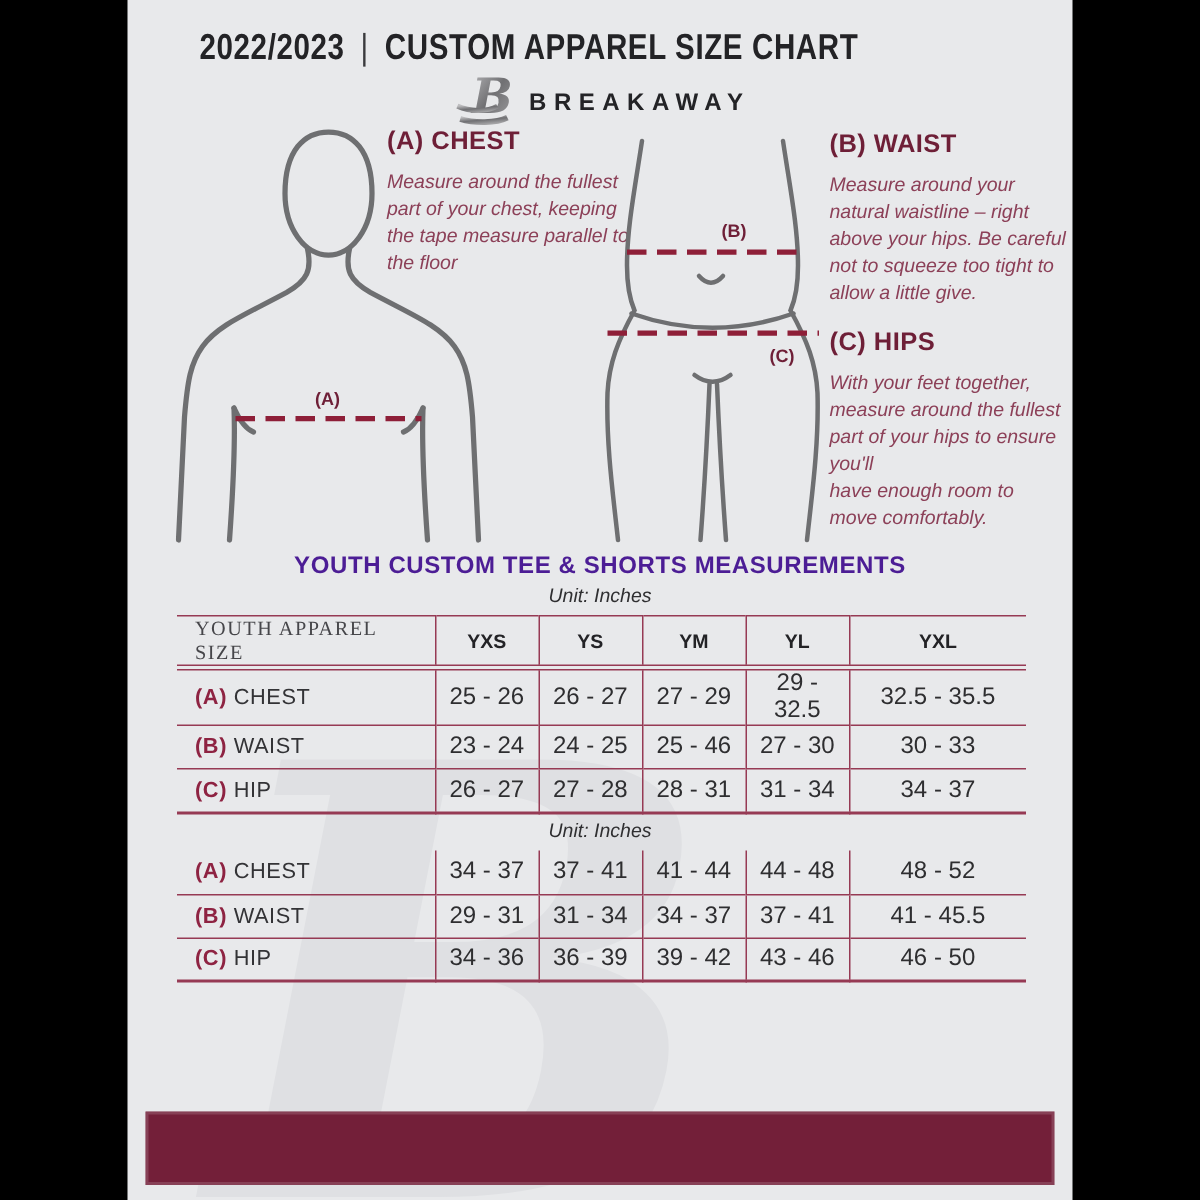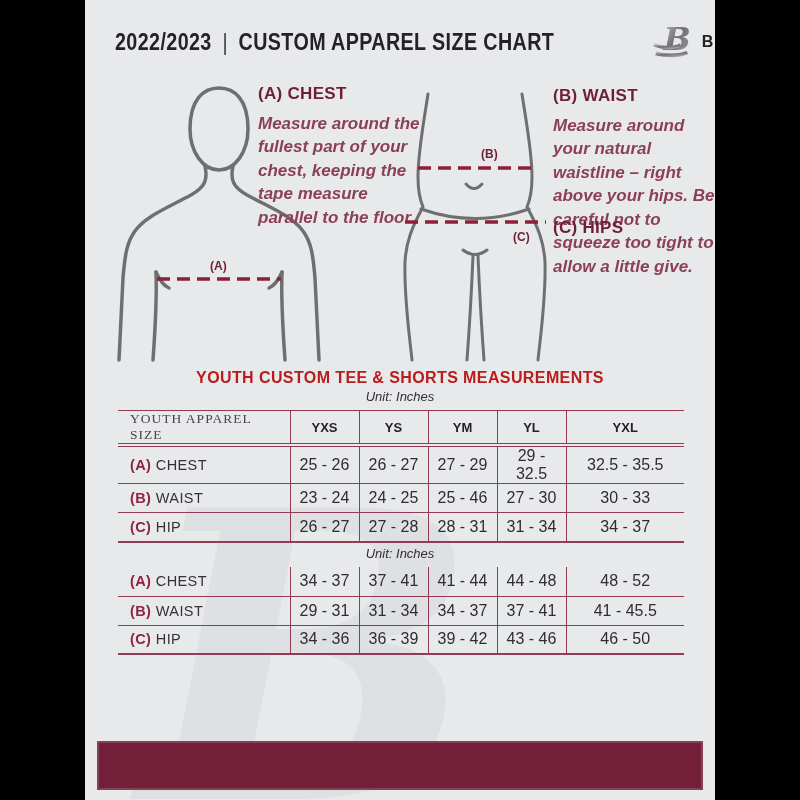--- a/index.html
+++ b/index.html
@@ -3,38 +3,38 @@
 <meta charset="utf-8">
 <style>
   * { margin:0; padding:0; box-sizing:border-box; }
   html,body { width:800px; height:800px; background:#000; font-family:"Liberation Sans", sans-serif; overflow:hidden; }
   .doc { position:absolute; left:85px; top:0; width:630px; height:800px; background:#e8e9eb; overflow:hidden; }
 
   
   .watermark { position:absolute; left:55px; top:498px; font-family:"DejaVu Serif", serif; font-weight:bold; font-style:italic; font-size:400px; line-height:0.8; color:#dfe0e3; z-index:0; user-select:none; }
 
   
-  .hdr { position:absolute; top:18px; left:30px; width:572px; height:48px; display:flex; align-items:center; justify-content:space-between; z-index:2; }
+  .hdr { position:absolute; top:18px; left:30px; width:572px; height:48px; display:flex; align-items:center; justify-content:space-between; z-index:2;flex-direction:column; }
   .hdr-title { display:flex; align-items:center; gap:13px; font-weight:800; font-size:24px; color:#232326; letter-spacing:0.5px; white-space:nowrap; transform:scaleX(0.82); transform-origin:left center; }
   .hdr-sep { font-weight:300; color:#3a3a3d; font-size:24px; }
   .hdr-brand { display:flex; align-items:center; gap:9px; }
   .brand-name { font-weight:800; font-size:16px; letter-spacing:5px; color:#232326; white-space:nowrap; }
 
   
   .figures { position:absolute; top:80px; left:0; width:630px; height:292px; z-index:1; }
   .fig { position:absolute; }
   .fig-label { font-size:12px; font-weight:bold; fill:#6e1f37; }
   .instr { position:absolute; }
   .instr h3 { font-size:17px; font-weight:800; color:#6e1f37; letter-spacing:0.3px; margin-bottom:8px; }
-  .instr p { font-size:17px; font-style:italic; font-weight:700; color:#8c4058; line-height:1.38; }
+  .instr p { font-size:13px; font-style:italic; font-weight:400; color:#8c4058; line-height:1.38; }
   .pre { white-space:pre-line; }
 
   
   .section { position:absolute; left:0; width:630px; z-index:1; }
-  .sec-title { text-align:center; font-size:16px; font-weight:700; color:#b91c1c; letter-spacing:0.4px; }
+  .sec-title { text-align:center; font-size:16px; font-weight:700; color:#4c1d95; letter-spacing:0.4px; }
   .sec-unit { text-align:center; font-size:13px; font-style:italic; color:#2f2f31; margin-top:2px; }
   table { border-collapse:collapse; table-layout:fixed; width:566px; margin:6px 0 0 33px; }
   td, th { padding:0 4px; height:29px; font-weight:400; }
   tr.head td { height:33px; }
   tr.head { border-top:1.5px solid #963a54; border-bottom:4px double #963a54; }
   tr.data { border-bottom:1.5px solid #963a54; }
   tr.data:last-child { border-bottom:2px solid #963a54; }
   td + td { border-left:1.5px solid #963a54; }
   .c0 { text-align:left; padding-left:12px; }
   .col-size-hdr { font-size:13.5px; color:#46464a; letter-spacing:1px;font-family:Liberation Serif, serif; }
@@ -119,20 +119,22 @@
       </svg>
     </div>
 
     <div class="instr" style="left:468px; top:6px; width:162px;">
       <h3>(B) WAIST</h3>
       <p>Measure around your natural waistline – right above your hips. Be careful not to squeeze too tight to allow a little give.</p>
     </div>
 
     <div class="instr" style="left:468px; top:138px; width:158px;">
       <h3>(C) HIPS</h3>
+      <p class="pre">With your feet together, measure around the fullest part of your hips to ensure you'll
+have enough room to move comfortably.</p>
     </div>
   </div>
 
   <div class="section" style="top:369px;">
     <div class="sec-title">YOUTH CUSTOM TEE &amp; SHORTS MEASUREMENTS</div>
     <div class="sec-unit">Unit: Inches</div>
     <table>
       <colgroup>
           <col style="width:172px">
           <col style="width:69px">

